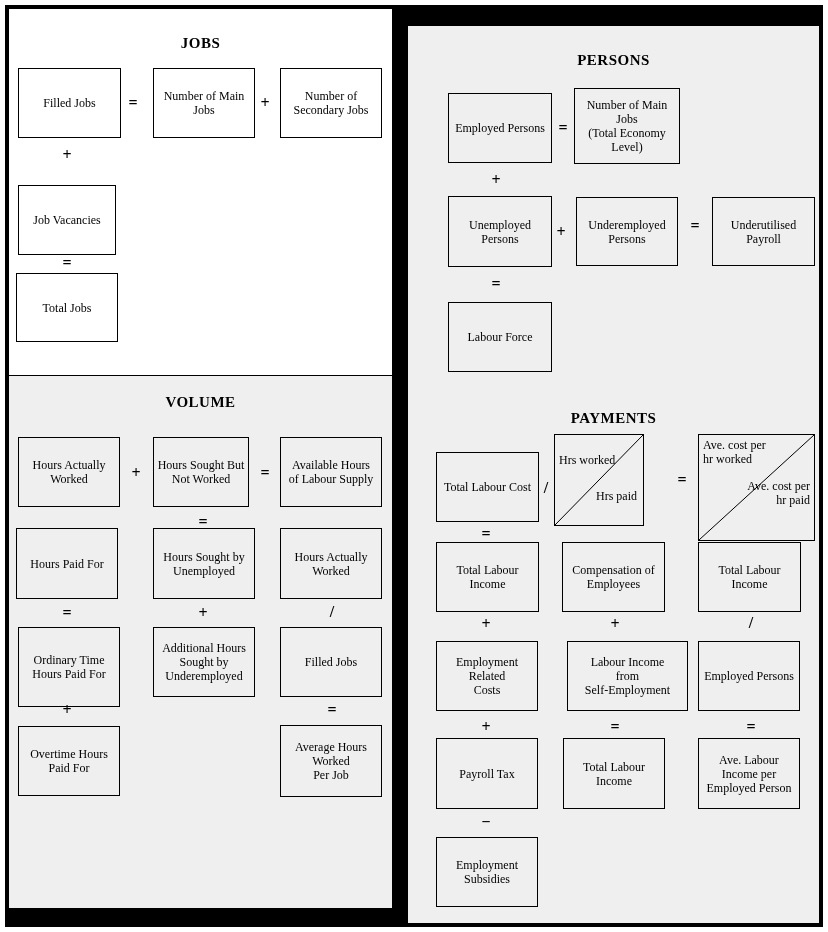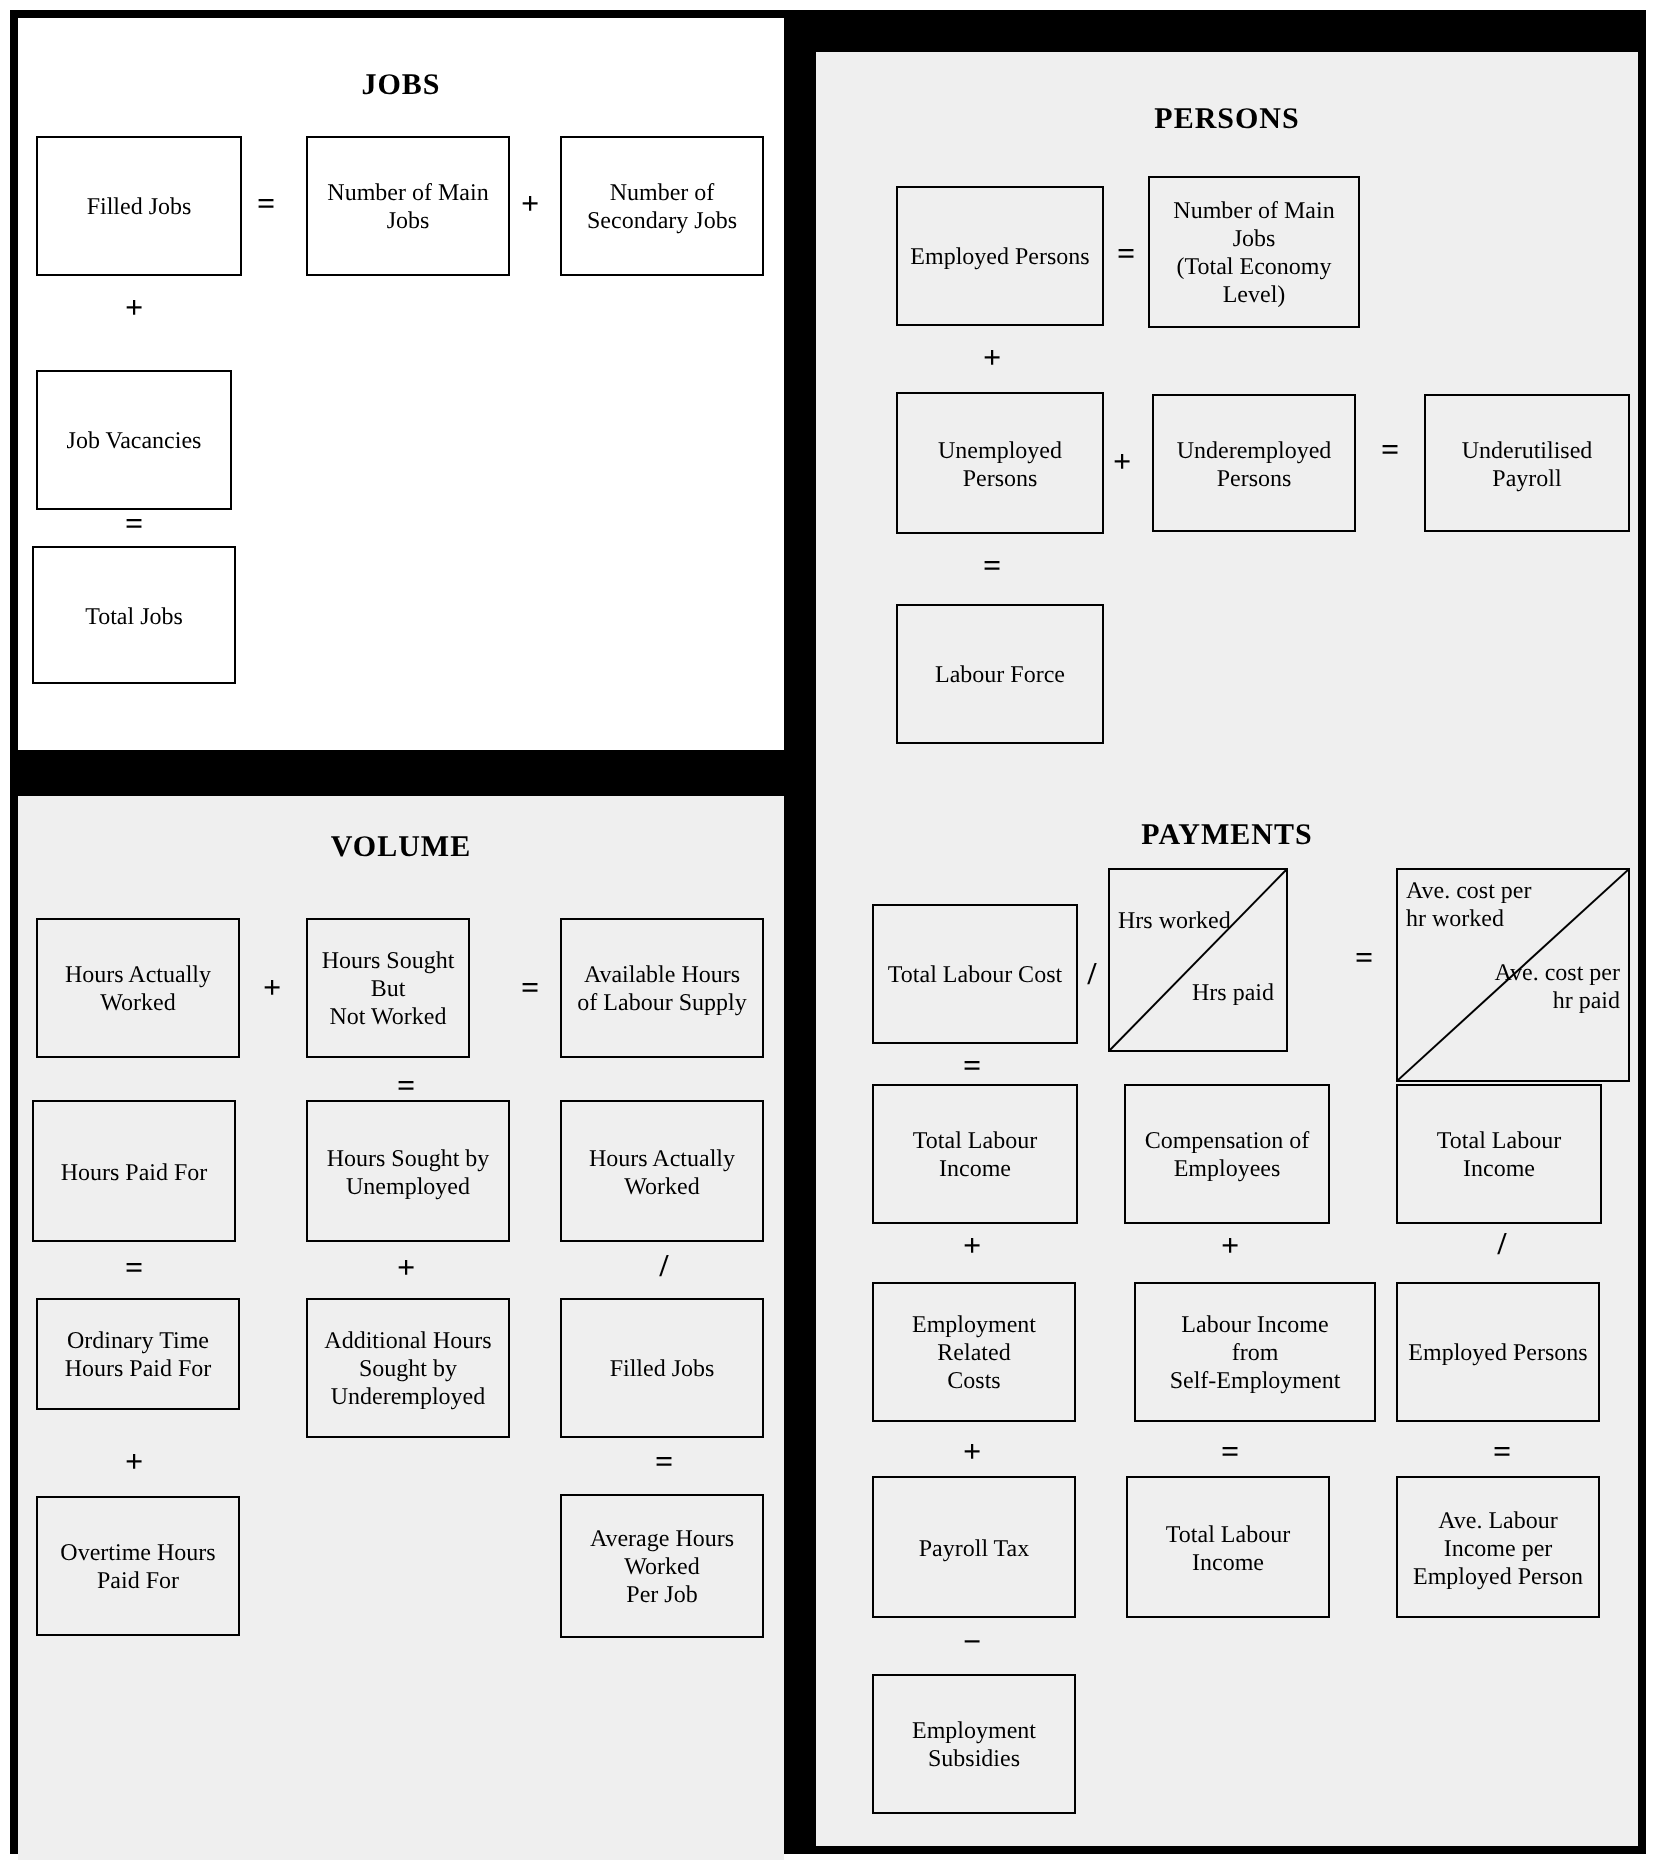--- a/index.html
+++ b/index.html
@@ -9,21 +9,21 @@
     position:relative; overflow:hidden;
   }
   .canvas { position:absolute; left:0; top:0; width:828px; height:932px; }
   .outer-border {
     position:absolute; left:5px; top:5px; width:810px; height:914px;
     border:4px solid #000; background:#000;
   }
   .quad { position:absolute; }
   #q-jobs     { left:9px;   top:9px;   width:383px; height:366px; background:#ffffff; }
   #q-persons  { left:408px; top:9px;   width:411px; height:366px; background:#efefef;margin-top:17px; }
-  #q-volume   { left:9px;   top:398px; width:383px; height:532px; background:#efefef; }
+  #q-volume   { left:9px;   top:376px; width:383px; height:532px; background:#efefef; }
   #q-payments { left:408px; top:391px; width:411px; height:532px; background:#efefef; }
   .quad-title {
     position:absolute; left:0; width:100%; text-align:center;
     font-weight:bold; font-size:15px; letter-spacing:0.5px;
   }
   .bx {
     position:absolute; box-sizing:border-box; border:1px solid #000;
     display:flex; align-items:center; justify-content:center;
     text-align:center; white-space:pre-line;
     font-size:12px; line-height:14px; padding:2px;
@@ -78,35 +78,35 @@
 Payroll</div>
     <div class="op" style="left:88px;top:258px">=</div>
     <div class="bx" style="left:40px;top:276px;width:104px;height:70px">Labour Force</div>
   </div>
 
   <div class="quad" id="q-volume">
     <div class="quad-title" style="top:18px">VOLUME</div>
     <div class="bx" style="left:9px;top:61px;width:102px;height:70px">Hours Actually
 Worked</div>
     <div class="op" style="left:127px;top:97px">+</div>
-    <div class="bx" style="left:144px;top:61px;width:82px;height:70px">Hours Sought But
+    <div class="bx" style="left:144px;top:61px;width:96px;height:70px">Hours Sought But
 Not Worked</div>
     <div class="op" style="left:256px;top:97px">=</div>
     <div class="bx" style="left:271px;top:61px;width:102px;height:70px">Available Hours
 of Labour Supply</div>
     <div class="op" style="left:194px;top:146px">=</div>
     <div class="bx" style="left:7px;top:152px;width:102px;height:71px">Hours Paid For</div>
     <div class="bx" style="left:144px;top:152px;width:102px;height:71px">Hours Sought by
 Unemployed</div>
     <div class="bx" style="left:271px;top:152px;width:102px;height:71px">Hours Actually
 Worked</div>
     <div class="op" style="left:58px;top:237px">=</div>
     <div class="op" style="left:194px;top:237px">+</div>
     <div class="op" style="left:323px;top:236px">/</div>
-    <div class="bx" style="left:9px;top:251px;width:102px;height:56px">Ordinary Time
+    <div class="bx" style="left:9px;top:251px;width:102px;height:80px">Ordinary Time
 Hours Paid For</div>
     <div class="bx" style="left:144px;top:251px;width:102px;height:70px">Additional Hours
 Sought by
 Underemployed</div>
     <div class="bx" style="left:271px;top:251px;width:102px;height:70px">Filled Jobs</div>
     <div class="op" style="left:58px;top:334px">+</div>
     <div class="op" style="left:323px;top:334px">=</div>
     <div class="bx" style="left:9px;top:350px;width:102px;height:70px">Overtime Hours
 Paid For</div>
     <div class="bx" style="left:271px;top:349px;width:102px;height:72px">Average Hours

